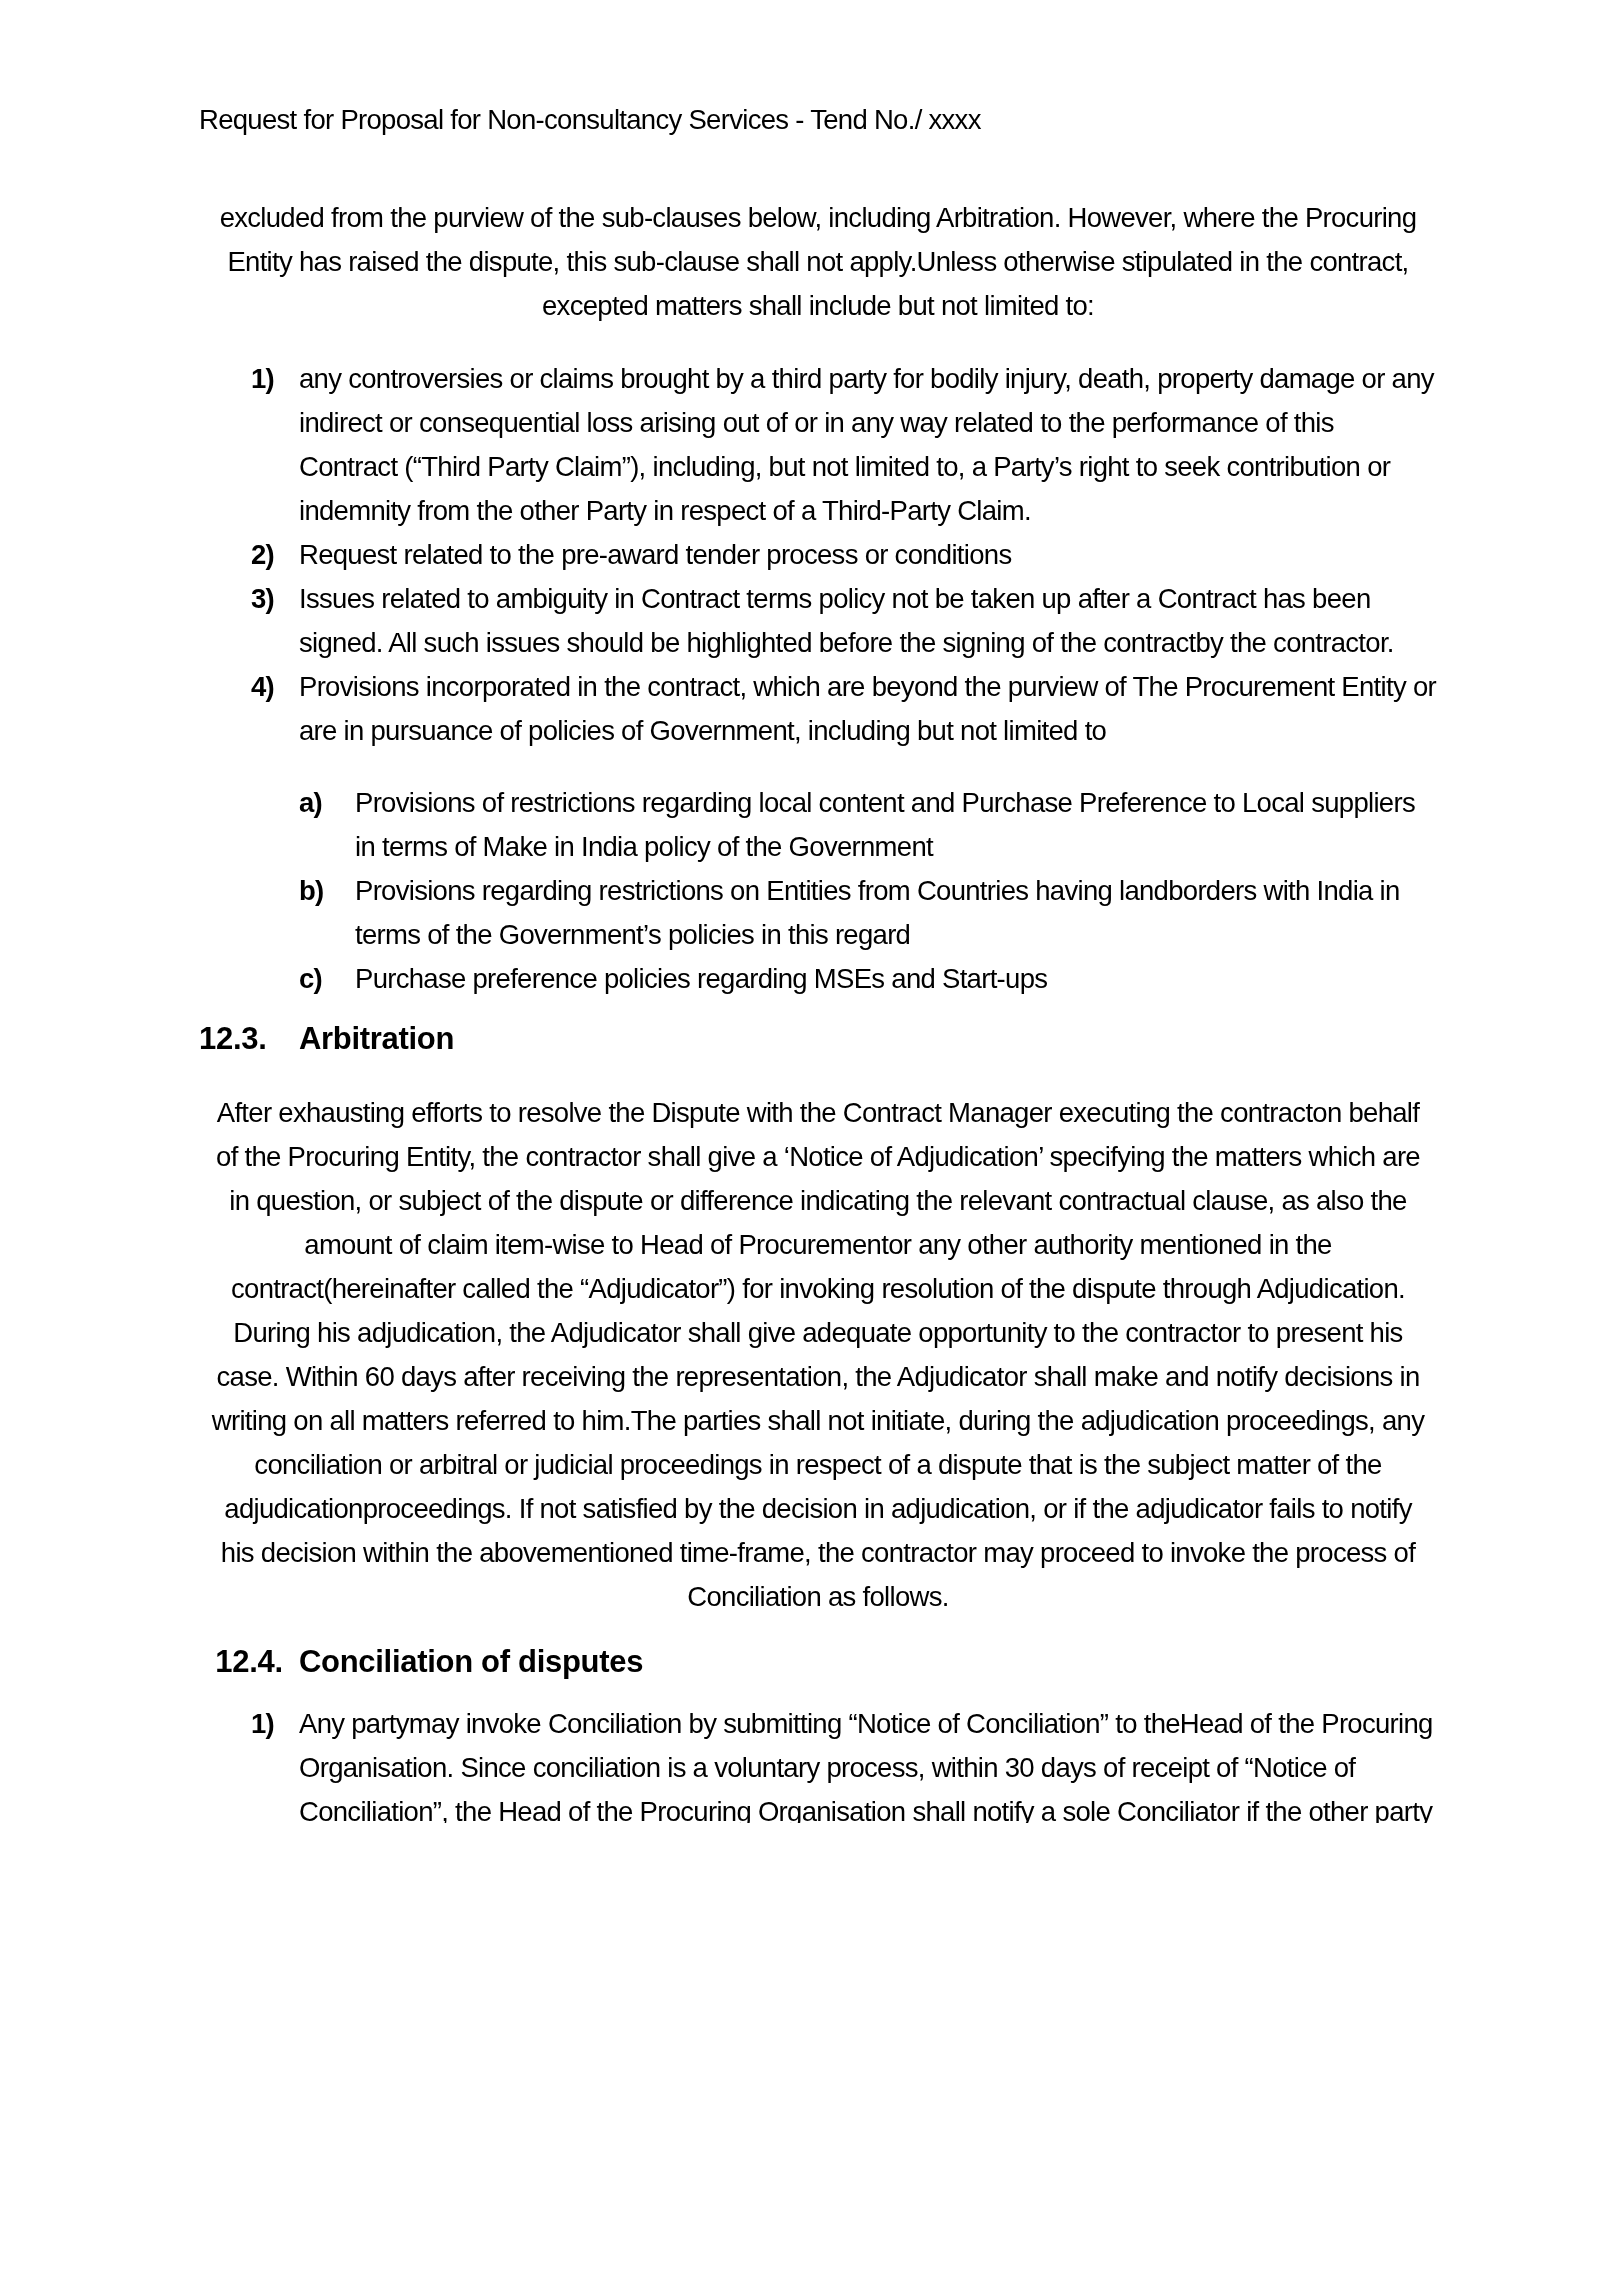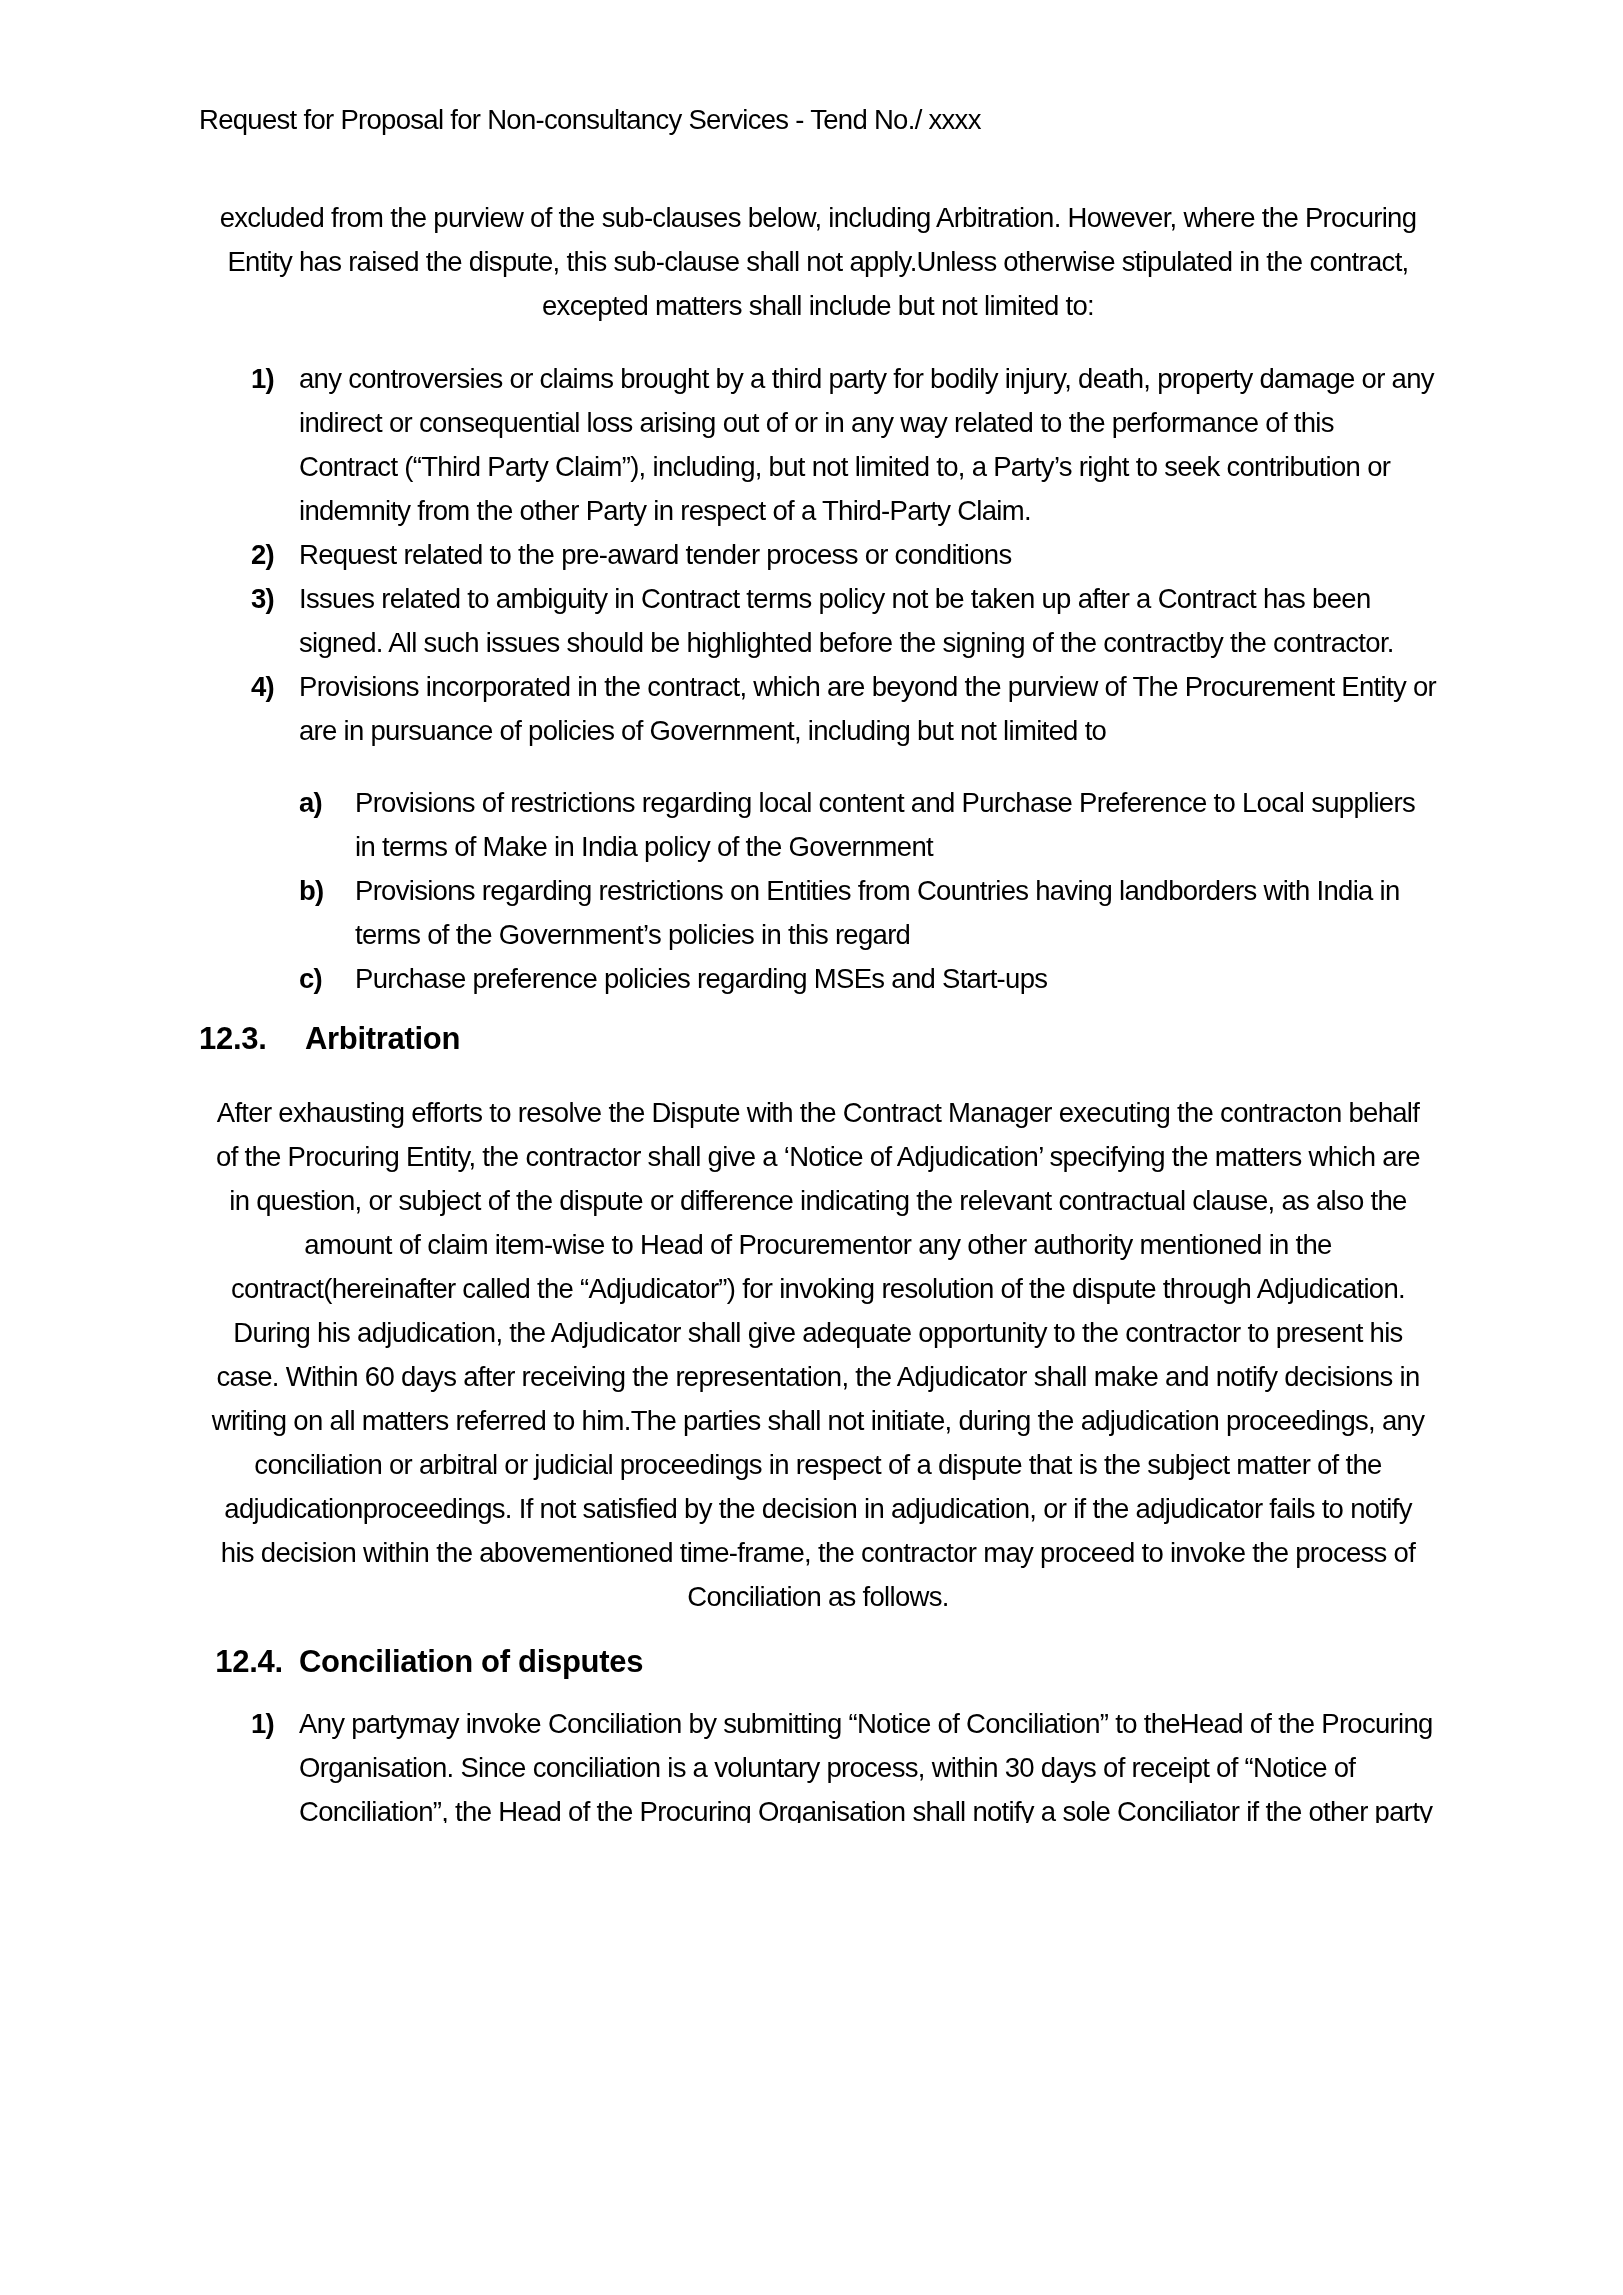--- a/index.html
+++ b/index.html
@@ -56,21 +56,21 @@
     display: flex;
     font-weight: bold;
     font-size: 31px;
     line-height: 44px;
     letter-spacing: -0.3px;
   }
   .section-heading .num {
     width: 100px;
     flex: 0 0 100px;
   }
-  .heading-adjudication { margin-top: 16.4px; margin-bottom: 29.4px; gap: 6px; }
+  .heading-adjudication { margin-top: 16.4px; margin-bottom: 29.4px; }
   .heading-conciliation { margin-top: 21px; margin-bottom: 18.3px; text-align: center; }
   .footer {
     position: absolute;
     left: 199px;
     right: 186px;
     top: 2129px;
     display: flex;
     justify-content: space-between;
     font-size: 27.5px;
     line-height: 44px;

